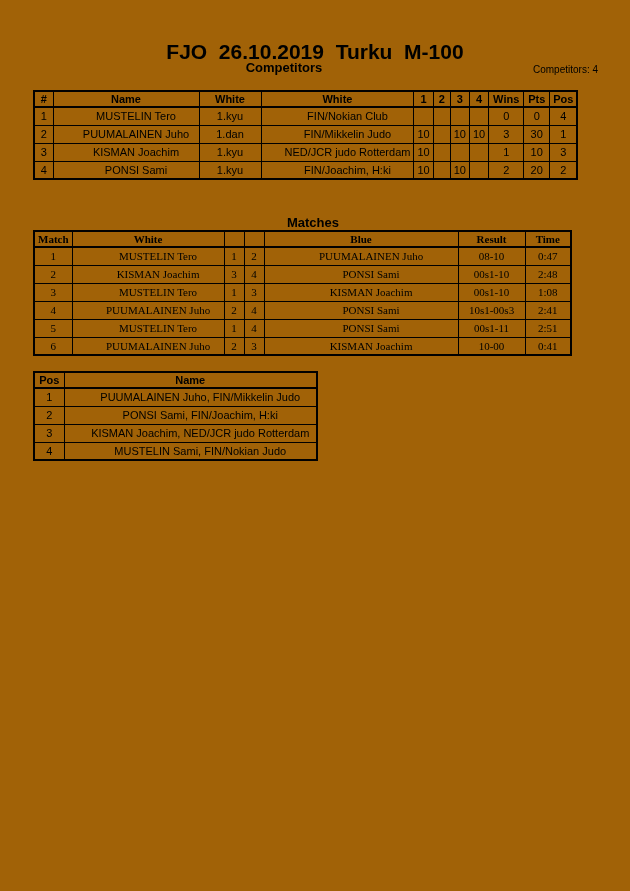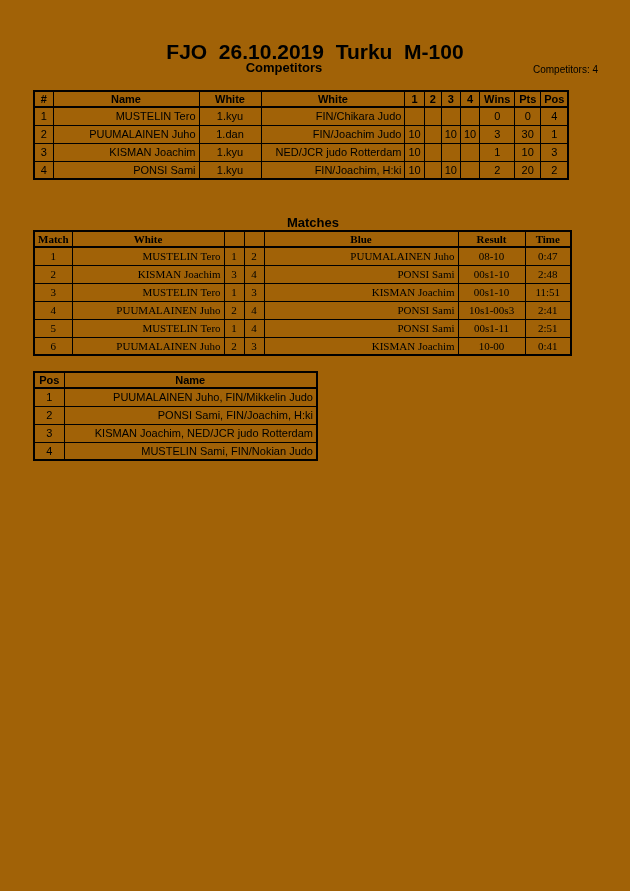--- a/index.html
+++ b/index.html
@@ -49,21 +49,21 @@
     padding: 1px 3px;
     white-space: nowrap;
     overflow: hidden;
     text-align: center;
   }
   .tbl thead th {
     border-bottom: 2px solid #000;
     font-weight: bold;
     height: 16px;
   }
-  .tbl td.l { text-align: right; padding-left: 14px; }
+  .tbl td.l { text-align: center; padding-left: 23px; }
   .competitors-table { top: 90px;  left: 33px; }
   .matches-table     { top: 230px; left: 33px; font-family: Liberation Serif, serif; }
   .results-table     { top: 371px; left: 33px; }
 </style>
 </head>
 <body>
 
 <div class="page">
 
   <div class="title">FJO  26.10.2019  Turku  M-100</div>
@@ -98,34 +98,34 @@
         <th>Wins</th>
         <th>Pts</th>
         <th>Pos</th>
       </tr>
     </thead>
     <tbody>
       <tr>
         <td>1</td>
         <td class="l">MUSTELIN Tero</td>
         <td>1.kyu</td>
-        <td class="l">FIN/Chikara Judo</td>
+        <td class="l">FIN/Nokian Club</td>
         <td></td>
         <td></td>
         <td></td>
         <td></td>
         <td>0</td>
         <td>0</td>
         <td>4</td>
       </tr>
       <tr>
         <td>2</td>
         <td class="l">PUUMALAINEN Juho</td>
         <td>1.dan</td>
-        <td class="l">FIN/Joachim Judo</td>
+        <td class="l">FIN/Mikkelin Judo</td>
         <td>10</td>
         <td></td>
         <td>10</td>
         <td>10</td>
         <td>3</td>
         <td>30</td>
         <td>1</td>
       </tr>
       <tr>
         <td>3</td>
@@ -198,21 +198,21 @@
         <td>00s1-10</td>
         <td>2:48</td>
       </tr>
       <tr>
         <td>3</td>
         <td class="l">MUSTELIN Tero</td>
         <td>1</td>
         <td>3</td>
         <td class="l">KISMAN Joachim</td>
         <td>00s1-10</td>
-        <td>11:51</td>
+        <td>1:08</td>
       </tr>
       <tr>
         <td>4</td>
         <td class="l">PUUMALAINEN Juho</td>
         <td>2</td>
         <td>4</td>
         <td class="l">PONSI Sami</td>
         <td>10s1-00s3</td>
         <td>2:41</td>
       </tr>

